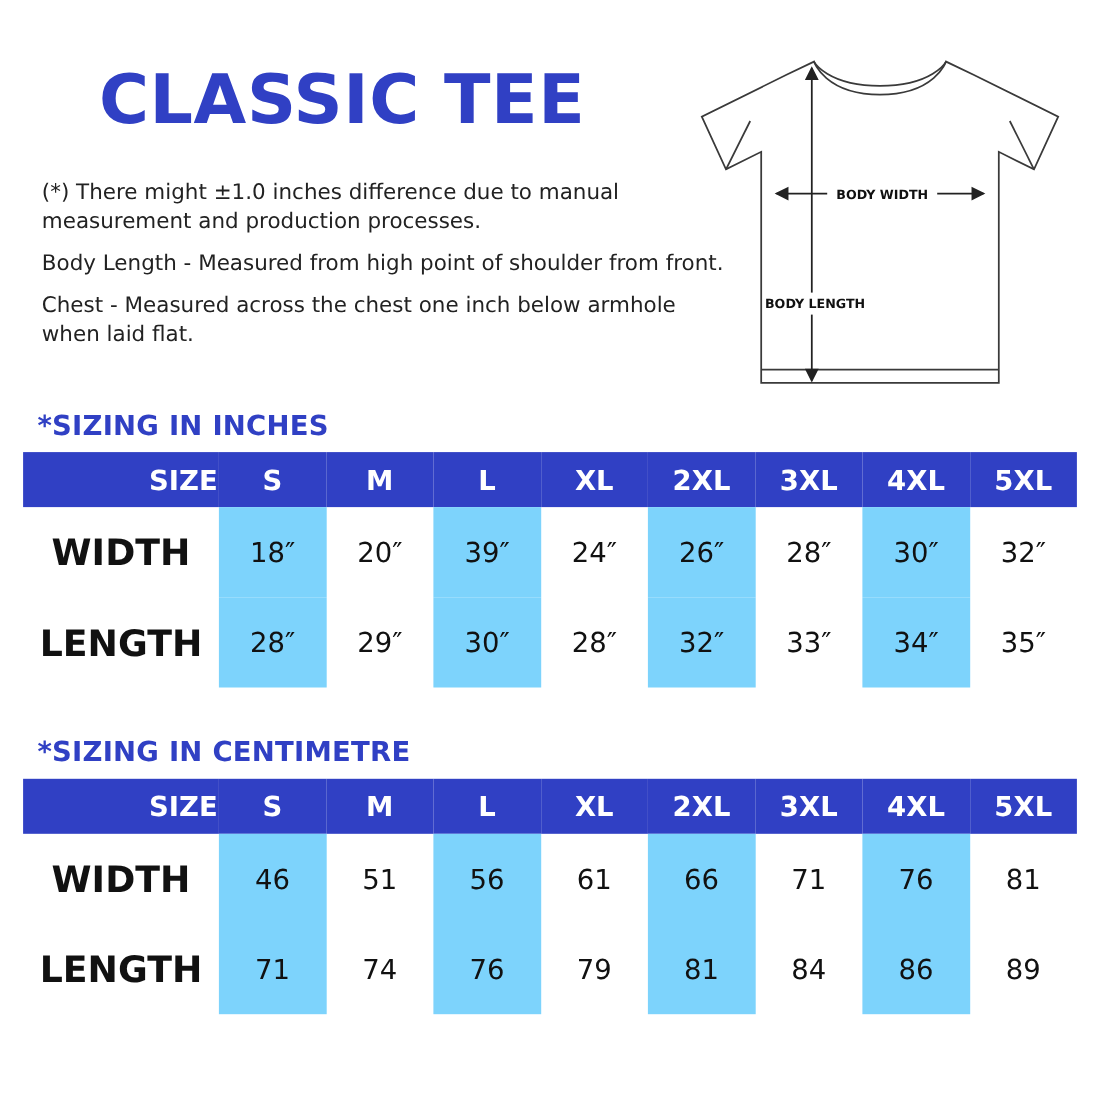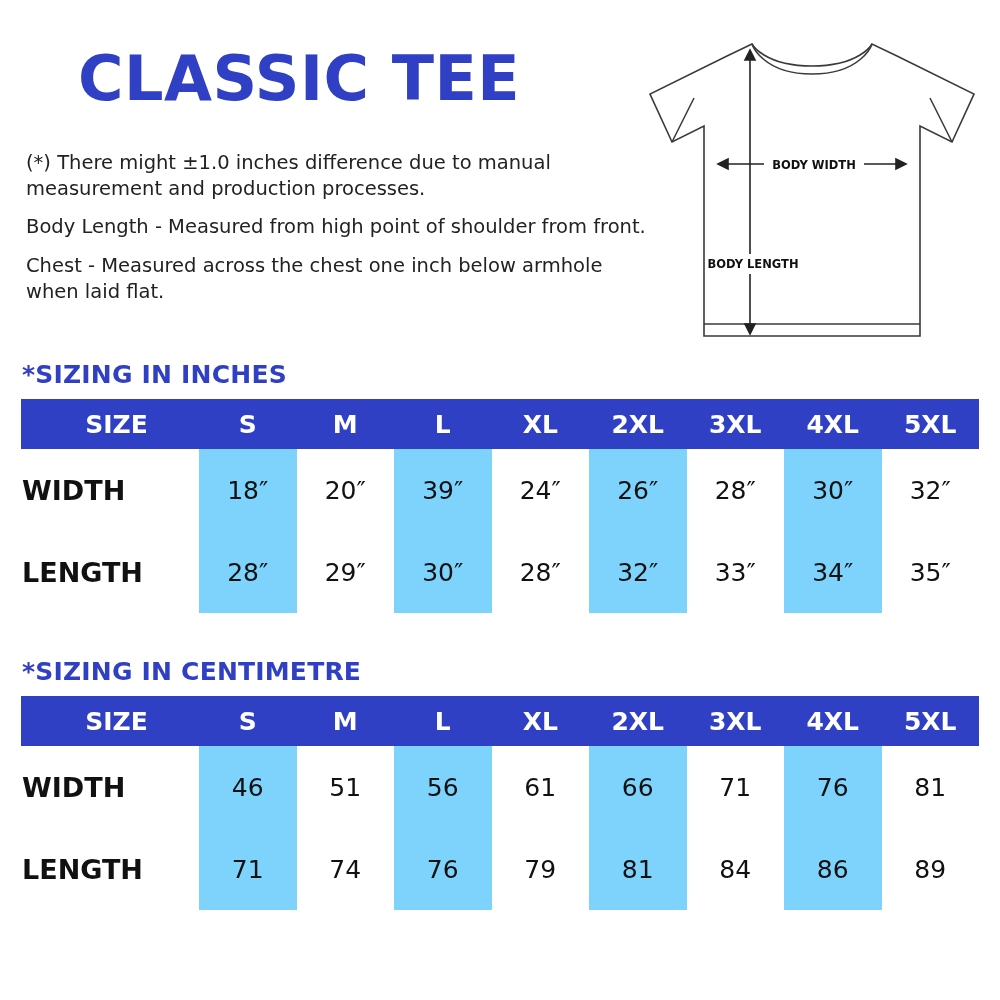--- a/index.html
+++ b/index.html
@@ -14,21 +14,21 @@
     color: #1a1a1a;
     position: relative;
     overflow: hidden;
   }
 
   .page {
     position: relative;
     width: 1000px;
     height: 1000px;
     box-sizing: border-box;
-    padding: 0;
+    padding: 12px;
   }
 
   
   .header {
     position: relative;
     height: 360px;
   }
 
   .title {
     position: absolute;
@@ -91,32 +91,32 @@
   thead tr {
     background: #3040c4;
   }
   thead th {
     color: #ffffff;
     font-weight: bold;
     height: 48px;
     font-size: 26px;
   }
   thead th.label-col {
-    text-align: center;
+    text-align: right;
     padding-left: 14px;
   }
   tbody td {
     height: 80px;
     color: #111;
     font-size: 25px;
   }
   tbody td.row-label {
     font-weight: bold;
-    text-align: left;
-    font-size: 27px;
+    text-align: center;
+    font-size: 33px;
   }
   tbody td.alt {
     background: #7dd3fc;
   }
   .col-label { width: 178px; }
   .col-size  { width: 97.5px; }
 
   .table-block { margin-bottom: 26px; }
   .section2 { margin-top: 44px; }
 </style>

